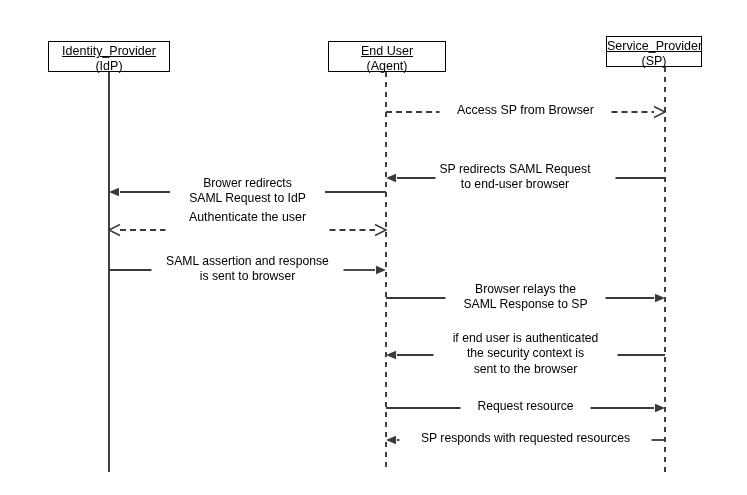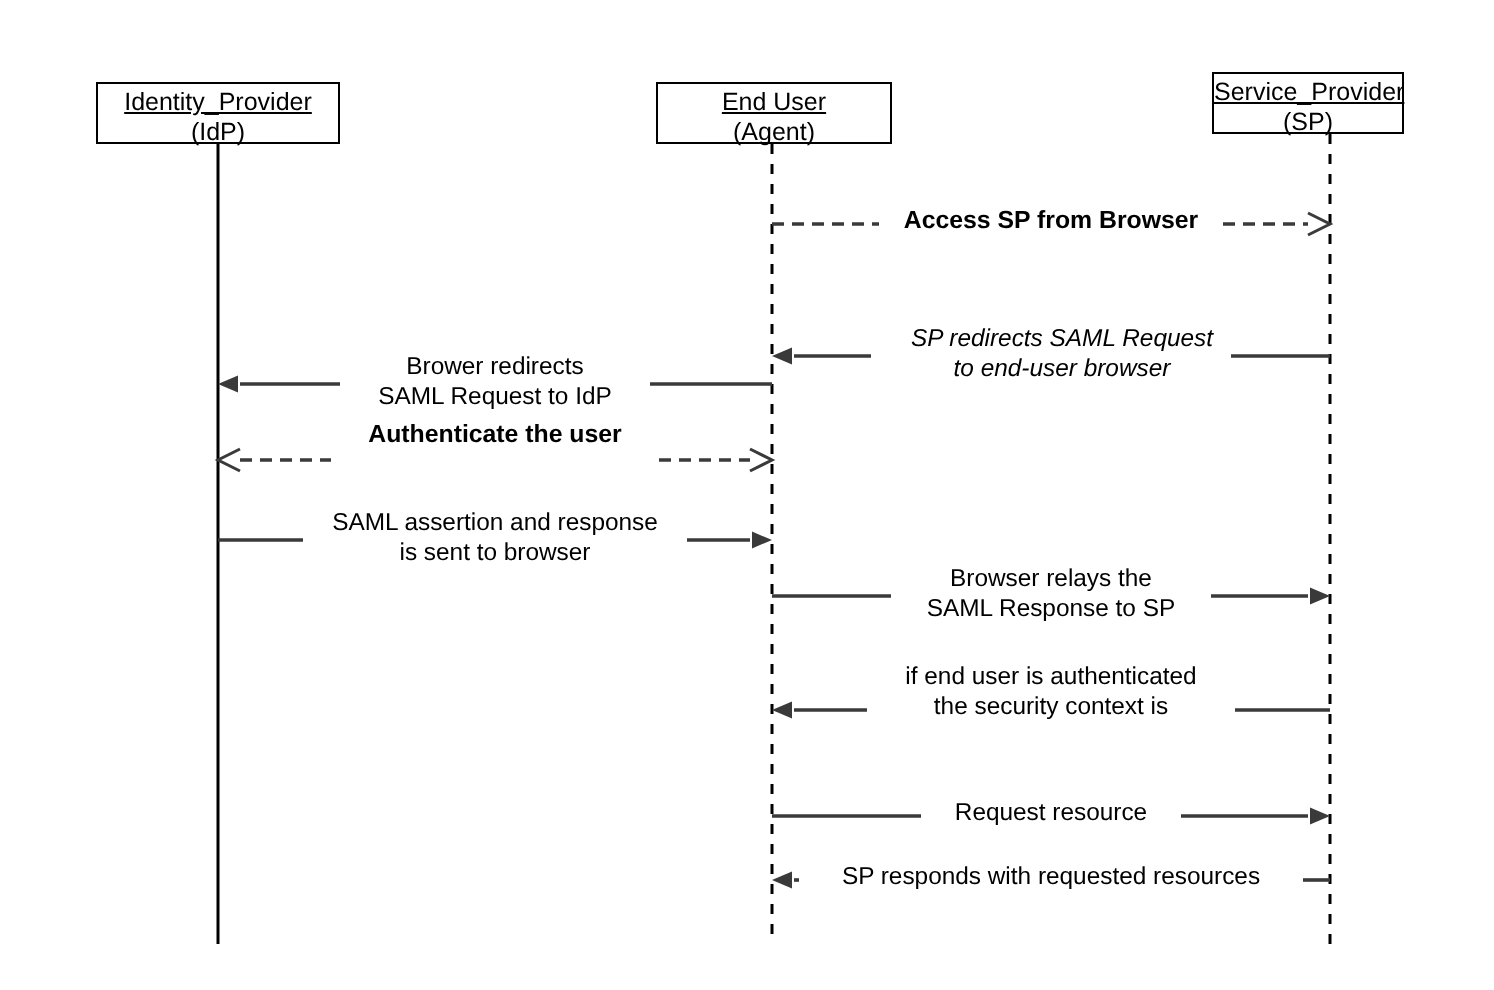--- a/index.html
+++ b/index.html
@@ -42,21 +42,21 @@
   .msg-label {
     position: absolute;
     text-align: center;
     font-size: 12.2px;
     line-height: 15.5px;
     white-space: pre;
     z-index: 4;
     background: transparent;
   }
   .msg-label.bold {
-    font-weight: bold;
+    font-weight: normal;
     font-size: 12.4px;
   }
 </style>
 </head>
 <body>
 
 <svg id="diagram-canvas" viewBox="0 0 747 495" xmlns="http://www.w3.org/2000/svg">
   <g id="lifelines-layer">
       <line x1="109" y1="72" x2="109" y2="472" stroke="#000000" stroke-width="1.5"></line>
       <line x1="386" y1="72" x2="386" y2="472" stroke="#000000" stroke-width="1.5" stroke-dasharray="5,5"></line>
@@ -121,21 +121,21 @@
       <span class="participant-line1">End User</span>
       <span class="participant-line2">(Agent)</span>
     </div>
     <div class="participant-box" style="left: 606px; top: 36px; width: 96px; height: 31px;">
       <span class="participant-line1">Service_Provider</span>
       <span class="participant-line2">(SP)</span>
     </div>
   </div>
 <div id="labels-layer">
     <div class="msg-label bold" style="left: 445.5px; width: 160px; top: 103.25px;"><div>Access SP from Browser</div></div>
-    <div class="msg-label" style="left: 447px; width: 168px; top: 161.5px; font-style: italic;"><div>SP redirects SAML Request</div><div>to end-user browser</div></div>
+    <div class="msg-label" style="left: 431px; width: 168px; top: 161.5px;"><div>SP redirects SAML Request</div><div>to end-user browser</div></div>
     <div class="msg-label" style="left: 176px; width: 143px; top: 175.5px;"><div>Brower redirects</div><div>SAML Request to IdP</div></div>
     <div class="msg-label bold" style="left: 171.5px; width: 152px; top: 210px;"><div>Authenticate the user</div></div>
     <div class="msg-label" style="left: 157.5px; width: 180px; top: 253.5px;"><div>SAML assertion and response</div><div>is sent to browser</div></div>
     <div class="msg-label" style="left: 451.5px; width: 148px; top: 281.5px;"><div>Browser relays the</div><div>SAML Response to SP</div></div>
-    <div class="msg-label" style="left: 439.5px; width: 172px; top: 330.75px;"><div>if end user is authenticated</div><div>the security context is</div></div>
+    <div class="msg-label" style="left: 439.5px; width: 172px; top: 330.75px;"><div>if end user is authenticated</div><div>the security context is</div><div>sent to the browser</div></div>
     <div class="msg-label" style="left: 466.5px; width: 118px; top: 399.25px;"><div>Request resource</div></div>
     <div class="msg-label" style="left: 405.5px; width: 240px; top: 431.25px;"><div>SP responds with requested resources</div></div>
   </div>
 
 </body></html>

